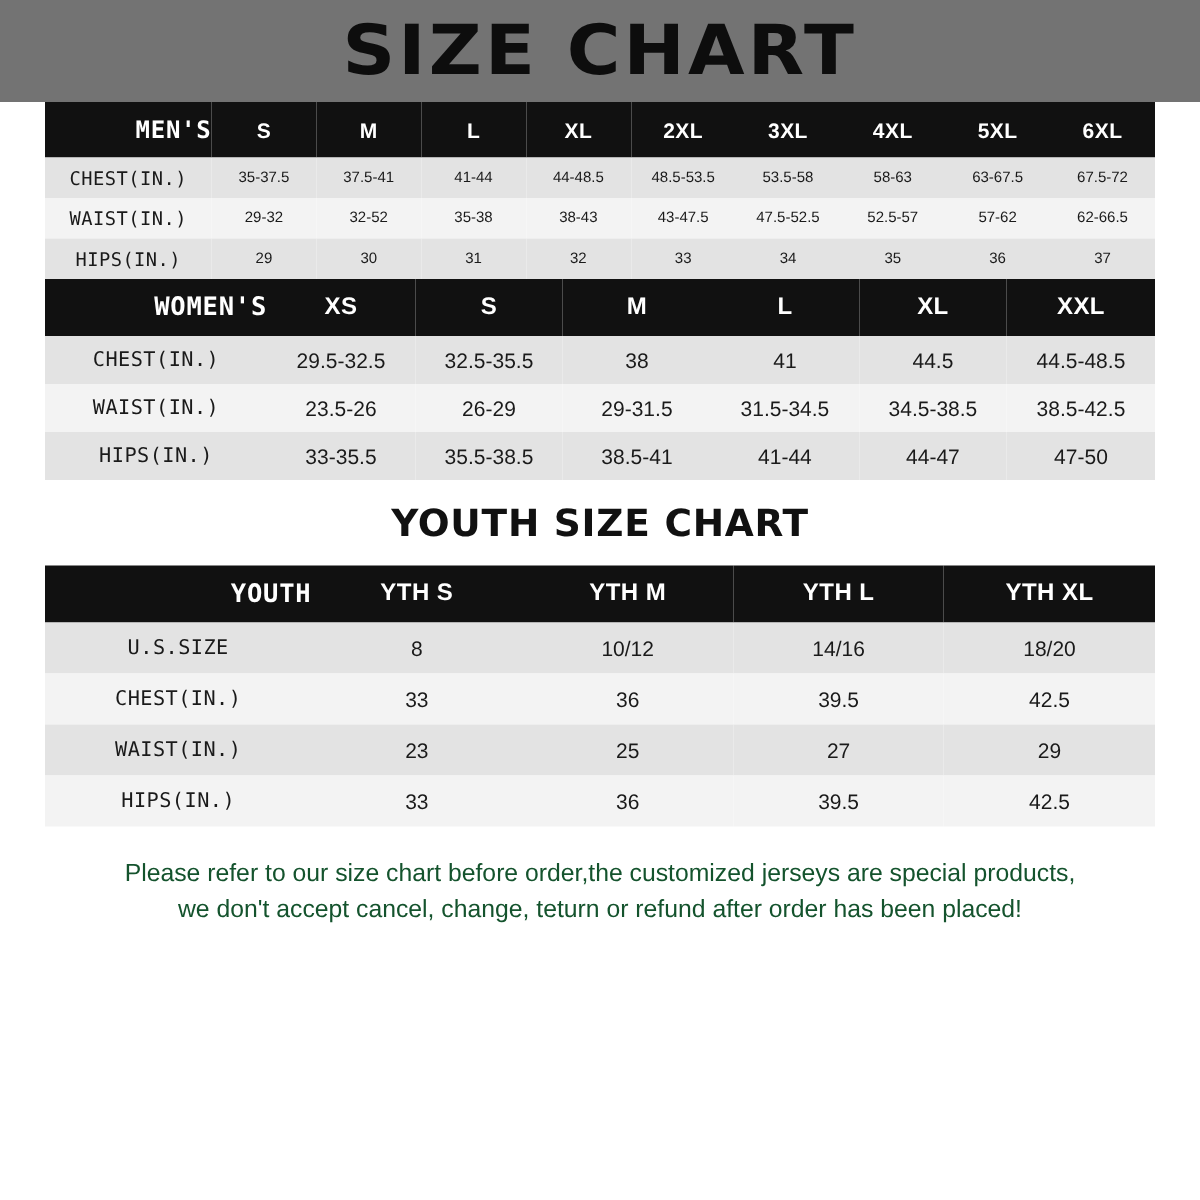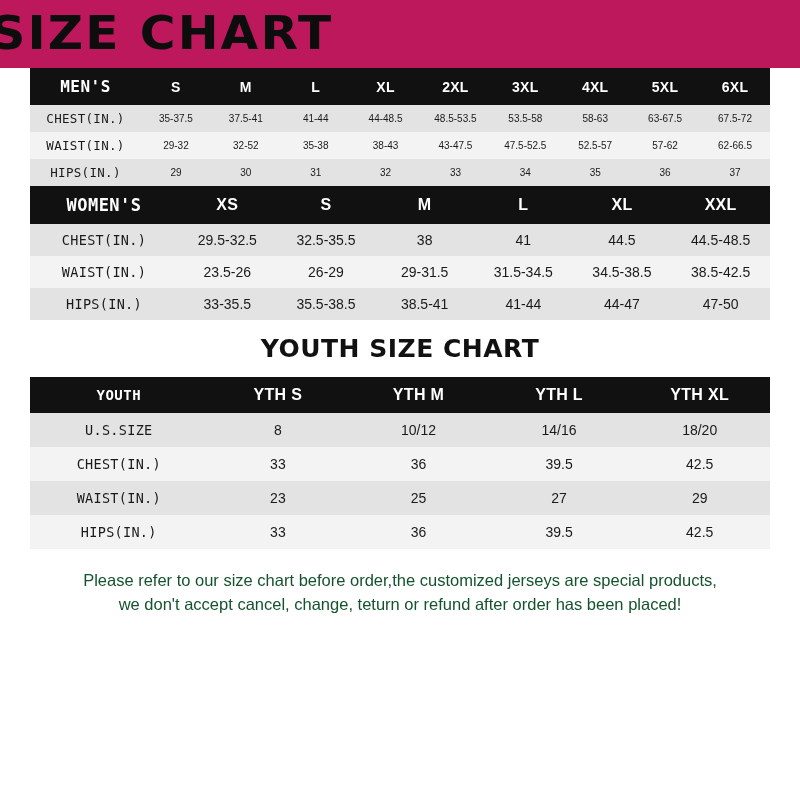--- a/index.html
+++ b/index.html
@@ -14,25 +14,25 @@
   .page {
     width: 800px;
     height: 800px;
     background: #ffffff;
     position: relative;
     overflow: hidden;
   }
 
   
   .header {
-    background: #be185d;
+    background: #737373;
     height: 68px;
     display: flex;
     align-items: center;
-    justify-content: flex-start;
+    justify-content: center;
     position: relative;
   }
   .header-title {
     font-family: "DejaVu Sans", sans-serif;
     font-weight: bold;
     font-size: 46px;
     letter-spacing: 2px;
     color: #0d0d0d;
     line-height: 1;
     padding-bottom: 2px;
@@ -76,21 +76,21 @@
   table.size thead th {
     font-size: 15px;
     font-weight: bold;
     padding: 9px 0;
     letter-spacing: 0.3px;
   }
   table.size thead th.rowlabel {
     font-family: "DejaVu Sans Mono", monospace;
     font-size: 17px;
     letter-spacing: 0.5px;
-    text-align: center;
+    text-align: right;
     font-weight: bold;
   }
   
   table.size tbody td {
     font-size: 13px;
     color: #1a1a1a;
     padding: 7px 0;
   }
   table.size tbody td.rowlabel {
     font-family: "DejaVu Sans Mono", monospace;
@@ -107,21 +107,21 @@
   #men-table thead th.rowlabel { font-size: 16px; }
   #men-table tbody td.rowlabel { font-size: 12.5px; }
 
   #women-table thead th { font-size: 16px; }
   #women-table tbody td { font-size: 14px; padding: 8px 0; }
   #women-table thead th.rowlabel { font-size: 17px; margin-left: 35px; }
   #women-table tbody td.rowlabel { font-size: 13.5px; }
 
   #youth-table thead th { font-size: 16px; }
   #youth-table tbody td { font-size: 14px; padding: 9px 0; }
-  #youth-table thead th.rowlabel { font-size: 14px; }
+  #youth-table thead th.rowlabel { font-size: 17px; }
   #youth-table tbody td.rowlabel { font-size: 13.5px; }
 
   
   .footer-note {
     margin: 20px auto 0 auto;
     width: 760px;
     text-align: center;
     color: #14532d;
     font-family: "Liberation Sans", sans-serif;
     font-size: 16.5px;

